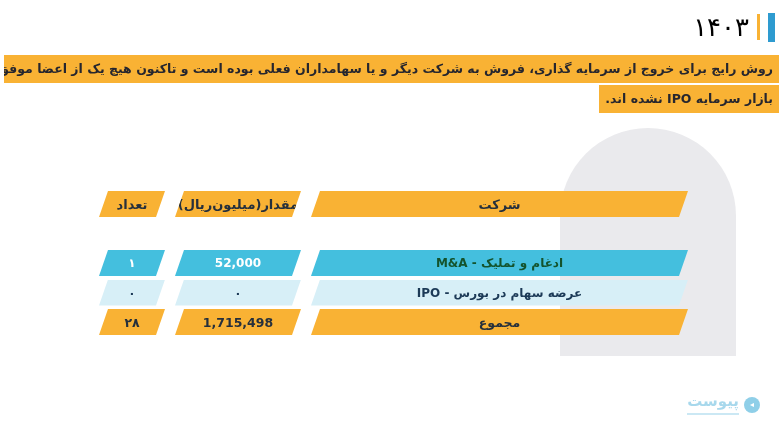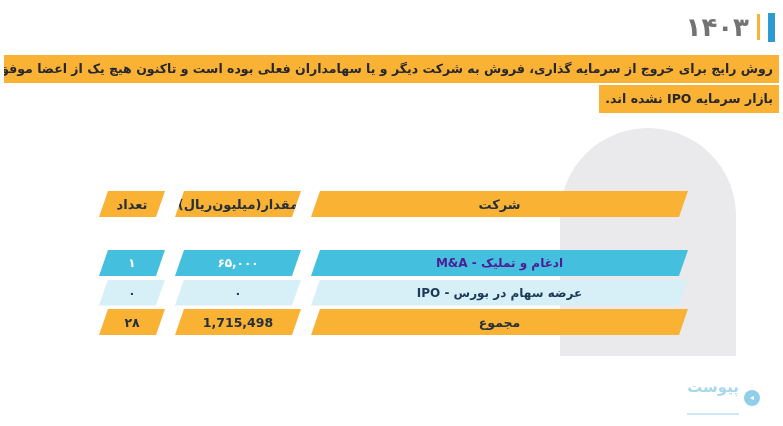--- a/index.html
+++ b/index.html
@@ -8,21 +8,21 @@
     font-family:"DejaVu Sans", sans-serif;
   }
   
   .title-row{
     position:absolute;top:9px;right:8px;height:36px;
     display:flex;direction:rtl;align-items:center;gap:8px;
   }
   .accent-bar{width:7px;height:29px;background:#2E9BD0;flex:0 0 auto;}
   .title-text{color:#2E9BD0;font-size:25px;font-weight:bold;white-space:nowrap;line-height:1;}
   .title-sep{width:3px;height:26px;background:#F9B234;flex:0 0 auto;}
-  .title-year{color:#737373;font-size:26px;font-weight:bold;line-height:1;}
+  .title-year{color:#000000;font-size:26px;font-weight:normal;line-height:1;}
   
   .intro{position:absolute;top:55px;right:4px;left:4px;direction:rtl;text-align:right;}
   .intro-line{
     background:#F9B234;color:#26262E;font-size:12.5px;font-weight:bold;
     padding:5px 6px;line-height:1.45;white-space:nowrap;overflow:hidden;
   }
   .l1{display:block;width:100%;box-sizing:border-box;margin-bottom:2px;}
   .l2{display:inline-block;}
   
   .arch{
@@ -37,36 +37,36 @@
     clip-path:polygon(9px 0, 100% 0, calc(100% - 9px) 100%, 0 100%);
     font-weight:bold;font-size:12px;color:#1C3A57;direction:rtl;
     flex:0 0 auto;box-sizing:border-box;overflow:hidden;white-space:nowrap;
   }
   .c-title{width:377px;}
   .c-amount{width:126px;}
   .c-count{width:66px;}
   .thead .cell{background:#F9B234;font-size:13px;color:#26303C;}
   .r-light .cell{background:#CDEAF4;margin-top:28px;}
   .r-light2 .cell{background:#D7EFF7;}
-  .r-teal .cell{background:#44BFDE;color:#4c1d95;}
+  .r-teal .cell{background:#44BFDE;color:#14532d;}
   .r-teal .c-amount,.r-teal .c-count{color:#ffffff;}
   .r-total .cell{background:#F9B234;color:#26303C;font-size:12.5px;}
   
   .logo{
     position:absolute;right:23px;bottom:11px;
     display:flex;direction:rtl;align-items:center;gap:5px;
   }
   .logo-circle{
     width:16px;height:16px;border-radius:50%;background:#8FCFE8;
     display:flex;align-items:center;justify-content:center;
     color:#ffffff;font-size:8px;line-height:1;flex:0 0 auto;
   }
   .logo-text{
     color:#A7D8EC;font-size:15px;font-weight:bold;line-height:1;
-    border-bottom:2px solid #CBE8F4;padding-bottom:18px;
+    border-bottom:2px solid #CBE8F4;padding-bottom:4px;
   }
 </style>
 </head>
 <body>
 
 <div class="frame">
 
   <div class="arch"></div>
 
   <div class="title-row">
@@ -87,21 +87,21 @@
       <div class="cell c-amount">مقدار(میلیون‌ریال)</div>
       <div class="cell c-count">تعداد</div>
     </div>
 
     <div class="trow r-light">
       <div class="cell c-count">۲۷</div>
     </div>
 
     <div class="trow r-teal">
       <div class="cell c-title">ادغام و تملیک - M&amp;A</div>
-      <div class="cell c-amount">۶۵,۰۰۰</div>
+      <div class="cell c-amount">52,000</div>
       <div class="cell c-count">۱</div>
     </div>
 
     <div class="trow r-light2">
       <div class="cell c-title">عرضه سهام در بورس - IPO</div>
       <div class="cell c-amount">۰</div>
       <div class="cell c-count">۰</div>
     </div>
 
     <div class="trow r-total">

